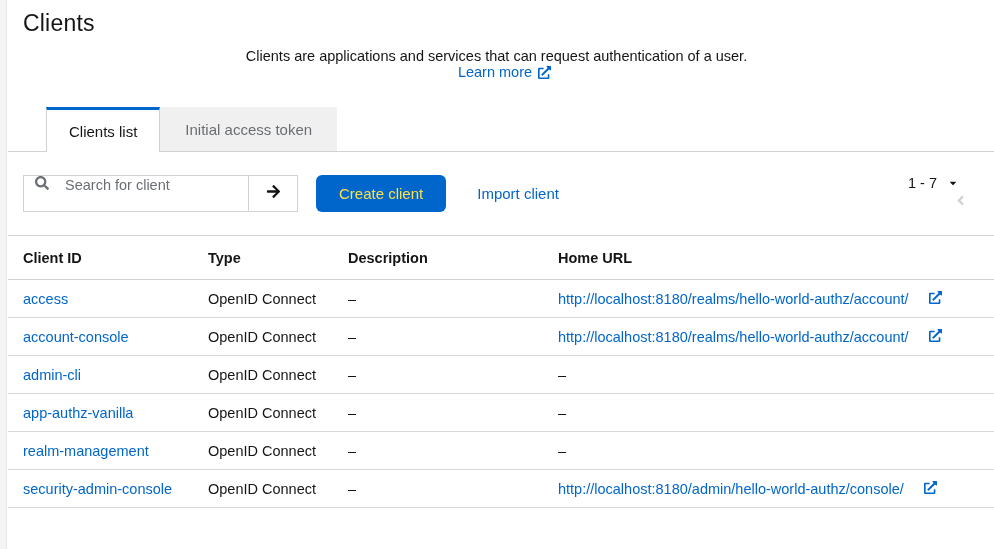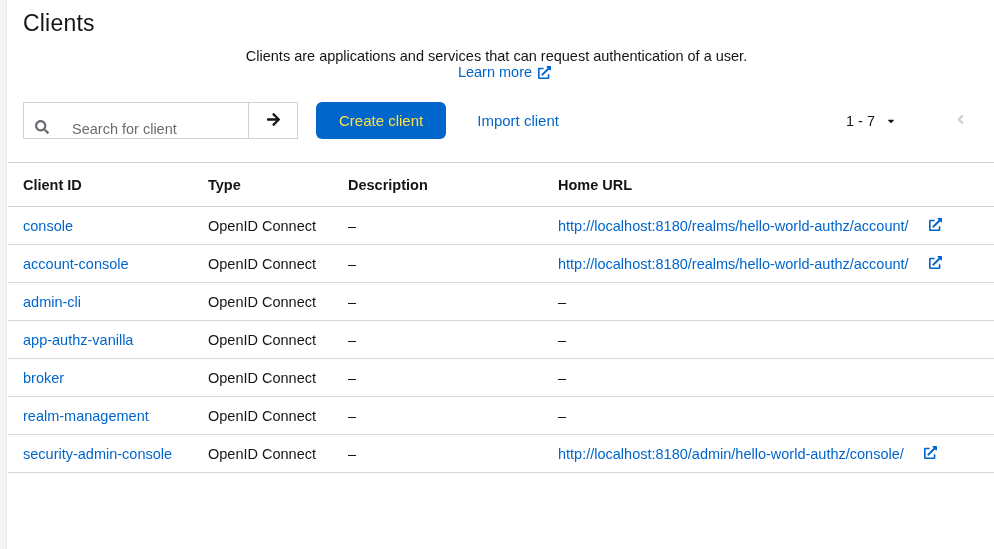--- a/index.html
+++ b/index.html
@@ -29,32 +29,32 @@
     border-bottom:1px solid var(--border); height:45px; }
   .tab{ display:flex; align-items:center; padding:0 22px; font-size:15px; cursor:pointer; }
   .tab.active{ background:#fff; border-top:3px solid var(--accent);
     border-left:1px solid var(--border); border-right:1px solid var(--border);
     margin-bottom:-1px; color:#151515; }
   .tab.inactive{ background:#f0f0f0; color:var(--muted); padding:0 25px; border-top:1px solid #f0f0f0; }
 
   
   .toolbar{ display:flex; align-items:center; padding:22px 14px 0 15px; }
   .search-group{ display:flex; width:275px; height:37px; border:1px solid var(--border); background:#fff; }
-  .search-box{ flex:1; display:flex; align-items:flex-end; gap:21px; padding:0 2px 0 11px; }
+  .search-box{ flex:1; display:flex; align-items:flex-start; gap:14px; padding:0 2px 0 11px; }
   .search-box svg{ flex:none; }
   .search-input{ border:none; outline:none; width:100%; font-size:14.5px;
     font-family:"Liberation Sans",sans-serif; color:#151515; background:transparent; }
   .search-input::placeholder{ color:var(--muted); opacity:1; }
   .search-arrow-btn{ width:49px; flex:none; border:none; border-left:1px solid var(--border);
     background:#fff; display:flex; align-items:center; justify-content:center; cursor:pointer; }
   .create-btn{ margin-left:18px; height:37px; padding:0 23px; border:none; border-radius:6px;
     background:var(--accent); color:#fde047; font-size:15px; font-family:"Liberation Sans",sans-serif;
     cursor:pointer; }
   .import-link{ margin-left:31px; color:var(--accent); font-size:15px; text-decoration:none; cursor:pointer; }
-  .pagination{ margin-left:auto; display:flex; align-items:center; }
+  .pagination{ margin-left:auto; display:flex; align-items:flex-start;flex-direction:column; }
   .page-range-toggle{ display:flex; align-items:center; gap:11px; font-size:14.5px;
     background:none; border:none; cursor:pointer; color:#151515; font-family:"Liberation Sans",sans-serif; }
   .nav-prev{ margin-left:47px; margin-right:8px; background:none; border:none; cursor:default;
     display:flex; align-items:center; }
 
   
   table{ width:100%; border-collapse:collapse; table-layout:fixed; margin-top:23px; font-size:14.5px; }
   thead th{ text-align:left; font-weight:700; padding:14px 12px 13px;
     border-top:1px solid var(--border); border-bottom:1px solid var(--border);margin-top:36px; }
   th:first-child, td:first-child{ padding-left:15px; }
@@ -79,20 +79,28 @@
         <span>Learn more</span>
         <span class="ext-icon">
           <svg width="13" height="13" viewBox="0 0 512 512" fill="#0066cc">
               <path d="M432 320h-32a16 16 0 0 0-16 16v112H64V128h144a16 16 0 0 0 16-16V80a16 16 0 0 0-16-16H48a48 48 0 0 0-48 48v352a48 48 0 0 0 48 48h352a48 48 0 0 0 48-48V336a16 16 0 0 0-16-16zM488 0H360c-21.37 0-32.05 25.91-17 41l35.73 35.73L135 320.37a24 24 0 0 0 0 34L157.67 377a24 24 0 0 0 34 0l243.61-243.68L471 169c15 15 41 4.5 41-17V24a24 24 0 0 0-24-24z"></path>
             </svg>
         </span>
       </a>
     </div>
   </div>
 
+  <div class="tabs">
+    <div class="tab active">
+      <span>Clients list</span>
+    </div>
+    <div class="tab inactive">
+      <span>Initial access token</span>
+    </div>
+  </div>
 
   <div class="toolbar">
     <div class="search-group">
       <div class="search-box">
         <span>
           <svg width="14" height="14" viewBox="0 0 512 512" fill="#6a6e73">
               <path d="M505 442.7L405.3 343c-4.5-4.5-10.6-7-17-7H372c27.6-35.3 44-79.7 44-128C416 93.1 322.9 0 208 0S0 93.1 0 208s93.1 208 208 208c48.3 0 92.7-16.4 128-44v16.3c0 6.4 2.5 12.5 7 17l99.7 99.7c9.4 9.4 24.6 9.4 33.9 0l28.3-28.3c9.4-9.4 9.4-24.6.1-34zM208 336c-70.7 0-128-57.2-128-128 0-70.7 57.2-128 128-128 70.7 0 128 57.2 128 128 0 70.7-57.2 128-128 128z"></path>
             </svg>
         </span>
         <input class="search-input" type="text" placeholder="Search for client" style="">
@@ -139,21 +147,21 @@
     <thead>
       <tr>
         <th>Client ID</th>
         <th>Type</th>
         <th>Description</th>
         <th>Home URL</th>
       </tr>
     </thead>
     <tbody id="clients-tbody">
   <tr>
-    <td><a class="cell-link">console</a></td>
+    <td><a class="cell-link">access</a></td>
     <td>OpenID Connect</td>
     <td>–</td>
     <td>
       <span class="url-wrap">
         <a class="cell-link">http://localhost:8180/realms/hello-world-authz/account/</a>
         <span>
           <svg width="13" height="13" viewBox="0 0 512 512" fill="#0066cc">
                   <path d="M432 320h-32a16 16 0 0 0-16 16v112H64V128h144a16 16 0 0 0 16-16V80a16 16 0 0 0-16-16H48a48 48 0 0 0-48 48v352a48 48 0 0 0 48 48h352a48 48 0 0 0 48-48V336a16 16 0 0 0-16-16zM488 0H360c-21.37 0-32.05 25.91-17 41l35.73 35.73L135 320.37a24 24 0 0 0 0 34L157.67 377a24 24 0 0 0 34 0l243.61-243.68L471 169c15 15 41 4.5 41-17V24a24 24 0 0 0-24-24z"></path>
                 </svg>
         </span>
@@ -192,29 +200,20 @@
   <tr>
     <td><a class="cell-link">app-authz-vanilla</a></td>
     <td>OpenID Connect</td>
     <td>–</td>
     <td>
       
       <span class="dash">–</span>
     </td>
   </tr>
 
-  <tr>
-    <td><a class="cell-link">broker</a></td>
-    <td>OpenID Connect</td>
-    <td>–</td>
-    <td>
-      
-      <span class="dash">–</span>
-    </td>
-  </tr>
 
   <tr>
     <td><a class="cell-link">realm-management</a></td>
     <td>OpenID Connect</td>
     <td>–</td>
     <td>
       
       <span class="dash">–</span>
     </td>
   </tr>

